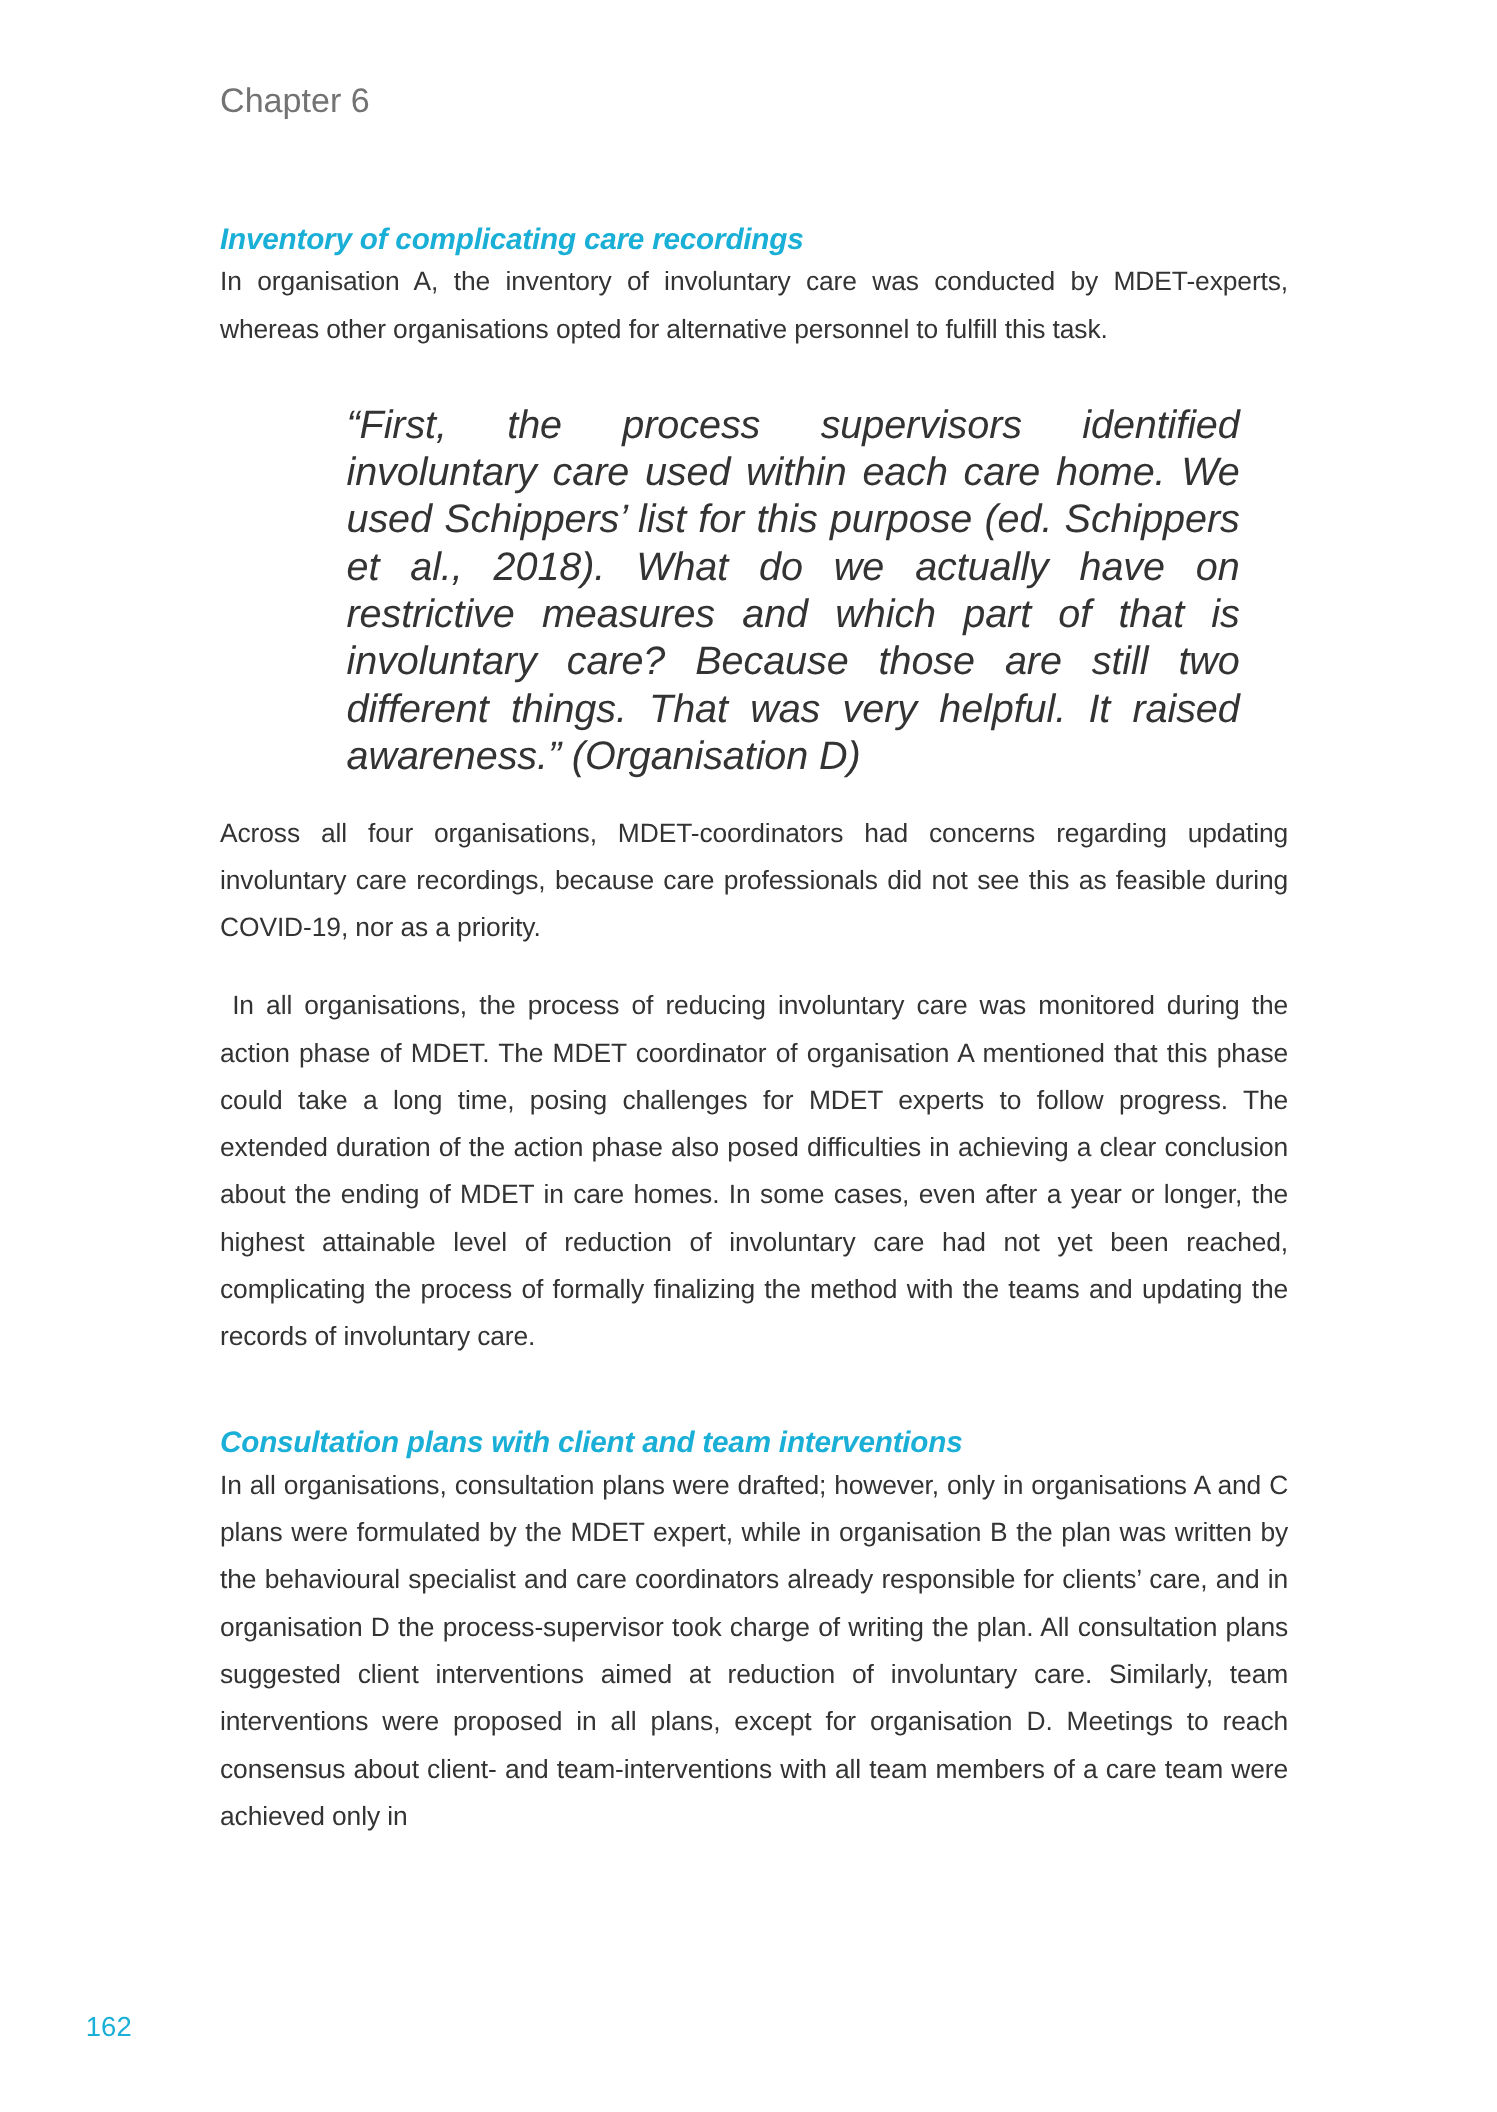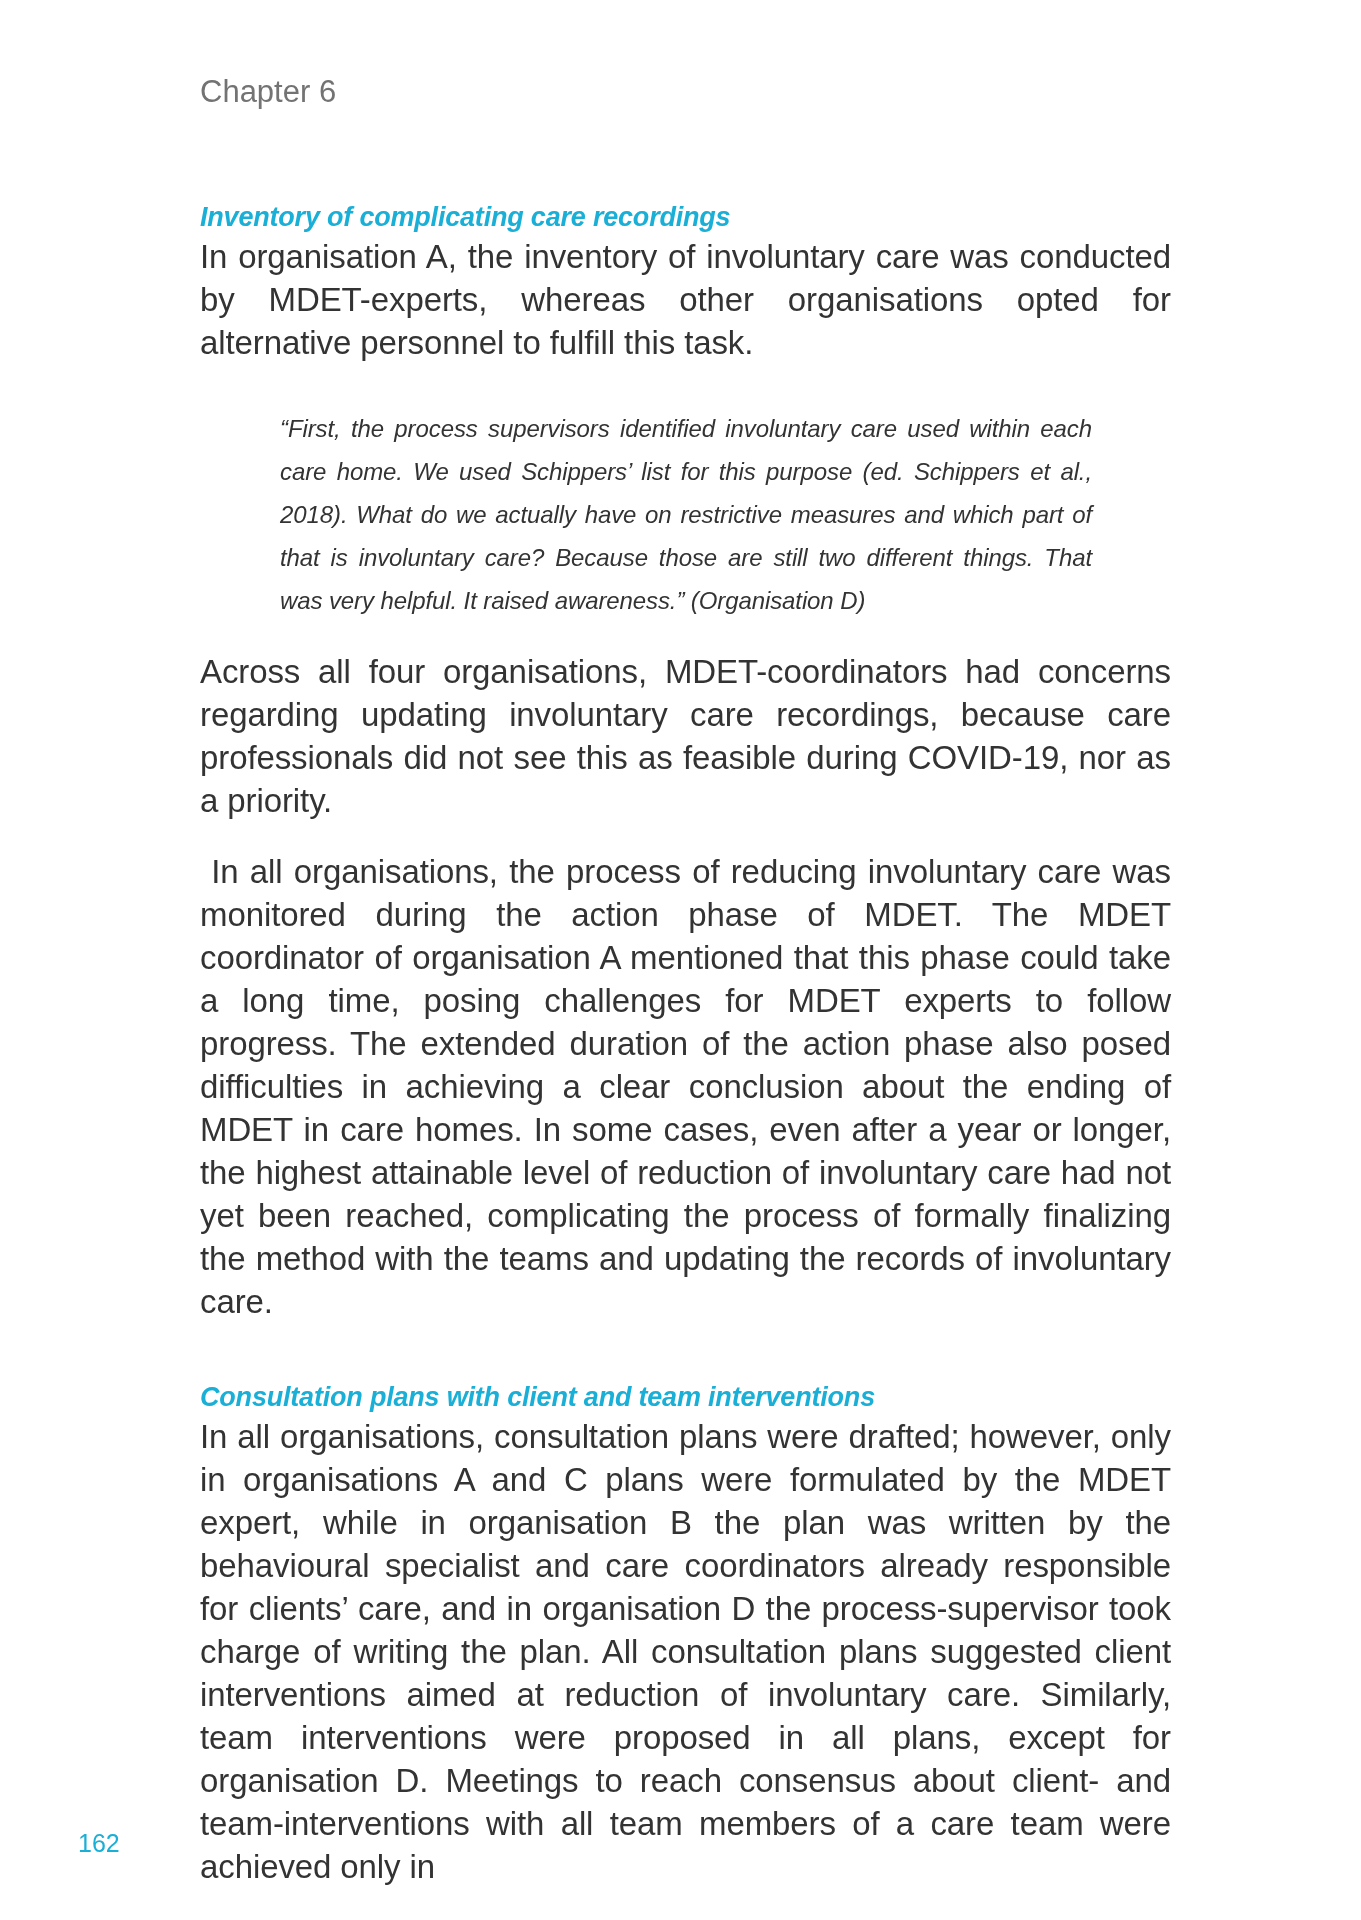--- a/index.html
+++ b/index.html
@@ -1,23 +1,23 @@
 <!DOCTYPE html>
 <html><head>
 <meta charset="utf-8">
 <style>
   html, body { margin: 0; padding: 0; background: #ffffff; }
   body { width: 1361px; height: 1920px; position: relative; overflow: hidden;
          font-family: "Liberation Sans", "DejaVu Sans", sans-serif; color: #333333; }
   .running-head { position: absolute; left: 200px; top: 74px; font-size: 31px; color: #737373; font-weight: normal; }
   .content { position: absolute; left: 200px; top: 199px; width: 971px; }
   .section-heading { font-size: 27px; font-weight: bold; font-style: italic; color: #1aafd6; line-height: 36px; margin: 0; letter-spacing: -0.2px; }
-  .para { font-size: 33px; line-height: 43px; text-align: justify; margin: 0; font-weight: 300; letter-spacing: -0.1px; }
+  .para { font-size: 24px; line-height: 43px; text-align: justify; margin: 0; font-weight: 300; letter-spacing: -0.1px; }
   .para.gap { margin-top: 28px; }
-  .quote { font-size: 24px; line-height: 43px; font-style: italic; text-align: justify; margin: 43px 0 0 80px; width: 812px; letter-spacing: -0.1px; }
+  .quote { font-size: 36px; line-height: 43px; font-style: italic; text-align: justify; margin: 43px 0 0 115px; width: 812px; letter-spacing: -0.1px; }
   .section-heading.gap { margin-top: 56px; }
   .page-number { position: absolute; left: 78px; top: 1829px; font-size: 25px; color: #1aafd6; }
 </style>
 </head>
 <body>
 
 <div class="running-head">Chapter 6</div>
 
 <div class="content">
   <h3 class="section-heading">Inventory of complicating care recordings</h3>

